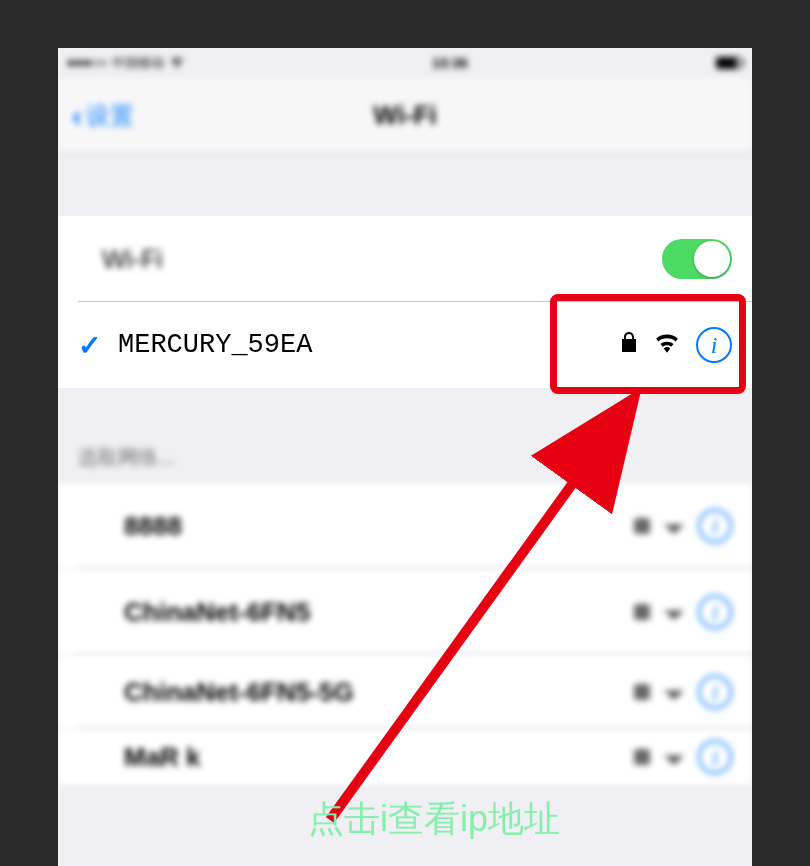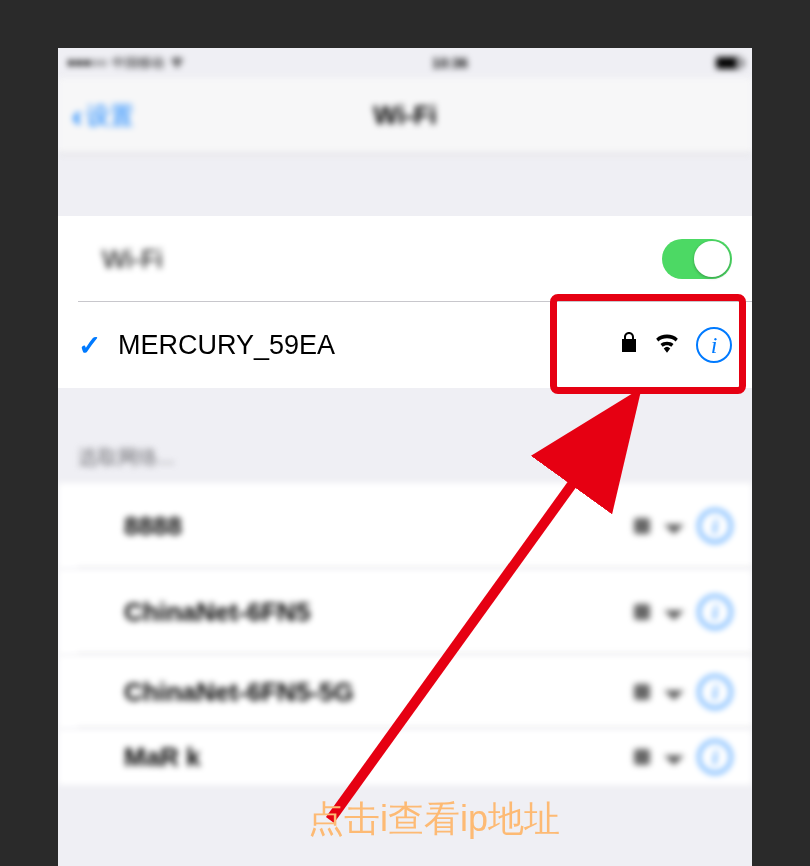--- a/index.html
+++ b/index.html
@@ -167,20 +167,21 @@
     .checkmark {
       color: #007aff;
       font-size: 28px;
       font-weight: bold;
       width: 40px;
     }
     .network-name {
       font-size: 27px;
       color: #000;
       flex: 1;
+      font-family: Liberation Mono, monospace;
     }
     .network-icons {
       display: flex;
       align-items: center;
       gap: 16px;
     }
     .lock-icon {
       font-size: 22px;
       color: #000;
     }
@@ -264,21 +265,21 @@
     .arrow-svg {
       position: absolute;
       left: 220px;
       top: 380px;
       pointer-events: none;
     }
     .annotation-text {
       position: absolute;
       left: 308px;
       bottom: 22px;
-      color: #fdba74;
+      color: #86efac;
       font-size: 36px;
       font-weight: 400;
       pointer-events: none;
     }
   </style>
 </head>
 <body>
 
 <div class="phone-frame">
   <div class="status-bar">

